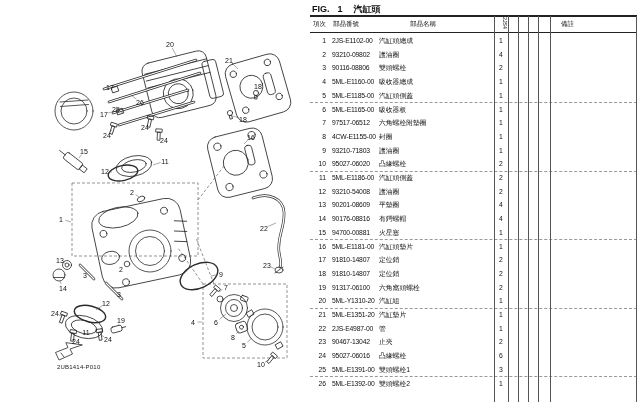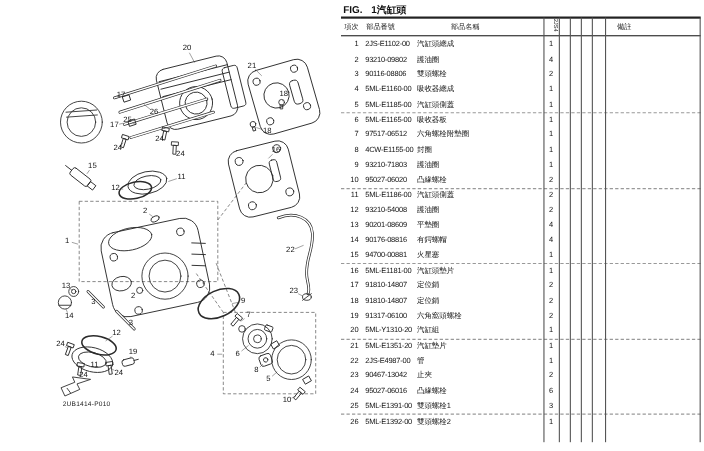--- a/index.html
+++ b/index.html
@@ -2,21 +2,21 @@
 <html><head>
 <meta charset="utf-8">
 <style>
   html,body{margin:0;padding:0;background:#e8e8e8}
   .page{position:relative;width:640px;height:410px;background:#ffffff;overflow:hidden;
         font-family:"Liberation Sans","DejaVu Sans",sans-serif;color:#111}
   .diagram{position:absolute;left:0;top:0;width:312px;height:410px}
   .table-area{position:absolute;left:310px;top:0;width:330px;height:410px}
   .fig-title{position:absolute;top:3px;left:2px;height:12px;font-weight:bold;font-size:9px;white-space:nowrap}
   .fig-title .num{margin-left:8px}
-  .fig-title .ttl{margin-left:0}
+  .fig-title .ttl{margin-left:11px}
   .rule{position:absolute;left:0;width:327px;background:#222}
   .rule.thick{top:15px;height:1.6px}
   .rule.thin{top:32px;height:0.8px}
   .vline{position:absolute;top:16px;height:386px;width:1px;background:#555}
   .dashed-sep{position:absolute;left:0;width:327px;height:0;border-top:1px dashed #999}
   .thead span{position:absolute;top:20px;font-size:6.5px;white-space:nowrap}
   .h-item{left:3px}.h-pno{left:23px}.h-pname{left:100px}.h-remarks{left:251px}
   .model-head{position:absolute;left:185px;top:17px;width:12px;height:16px;font-size:5.2px;
               line-height:5.4px;writing-mode:vertical-rl;text-orientation:mixed;letter-spacing:0}
   .prow{position:absolute;left:0;width:327px;height:13.7px;font-size:6.8px;line-height:13.7px;white-space:nowrap}

